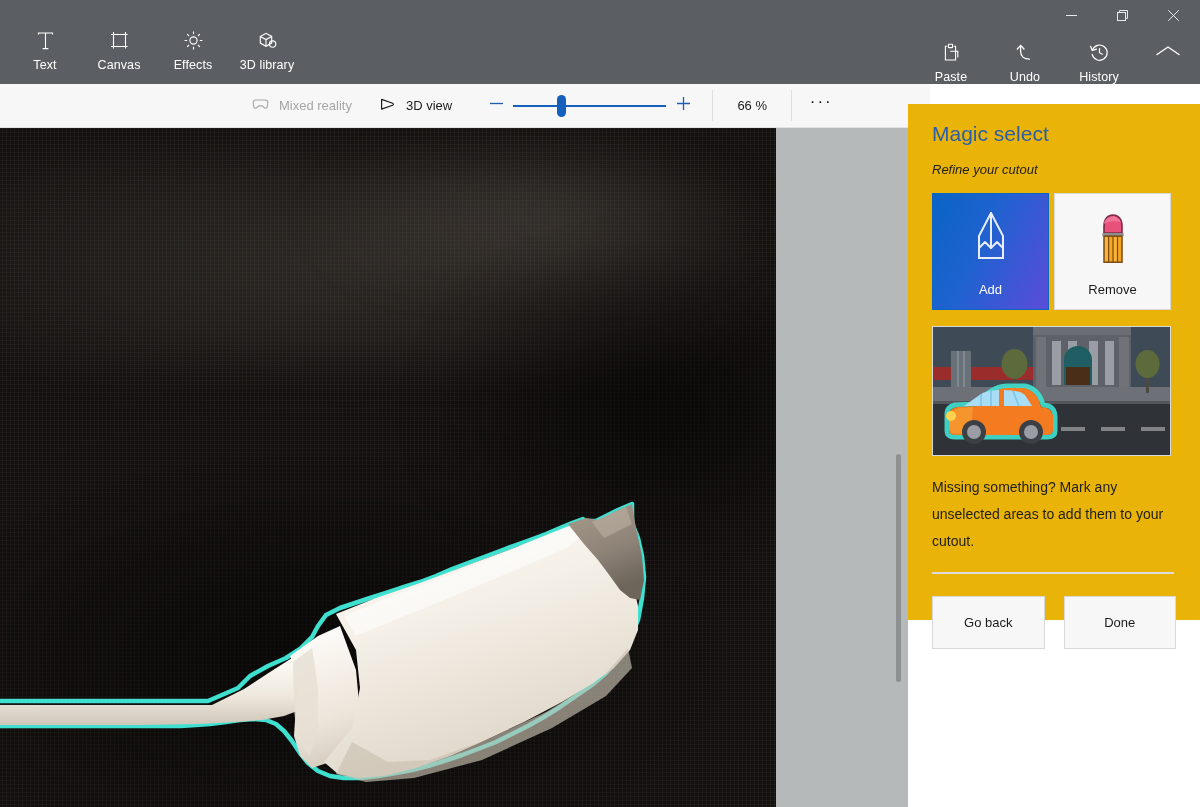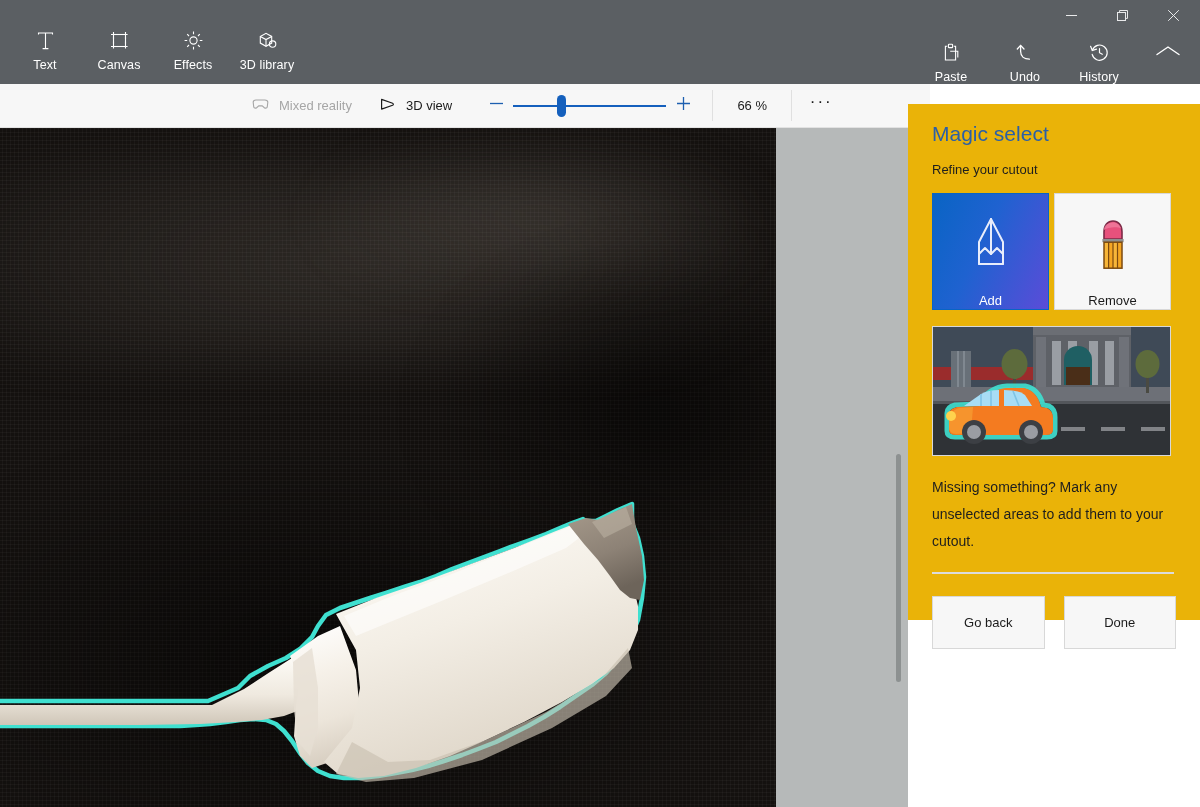--- a/index.html
+++ b/index.html
@@ -264,34 +264,36 @@
     margin-top: 16px;
     font-size: 21px;
     line-height: 28px;
     color: #2a5fa8;
     font-weight: 400;
   }
   .panel-sub {
     margin-top: 14px;
     font-size: 13px;
     color: #1e1e1e;
+    font-style: italic;
   }
 
   .toolrow {
     margin-top: 16px;
     display: flex;
     gap: 5px;
   }
   .bigbtn {
     width: 117px;
     height: 117px;
     display: flex;
     flex-direction: column;
     align-items: center;
     justify-content: flex-end;
+    padding-bottom: 11px;
     border: 1px solid #d8d8d8;
     background: #f7f7f7;
     color: #1b1b1b;
     font-size: 13px;
   }
   .bigbtn.selected {
     background: linear-gradient(115deg, #0964c4 0%, #1f62d0 42%, #5b4cd8 100%);
     border-color: #0964c4;
     color: #ffffff;
   }

